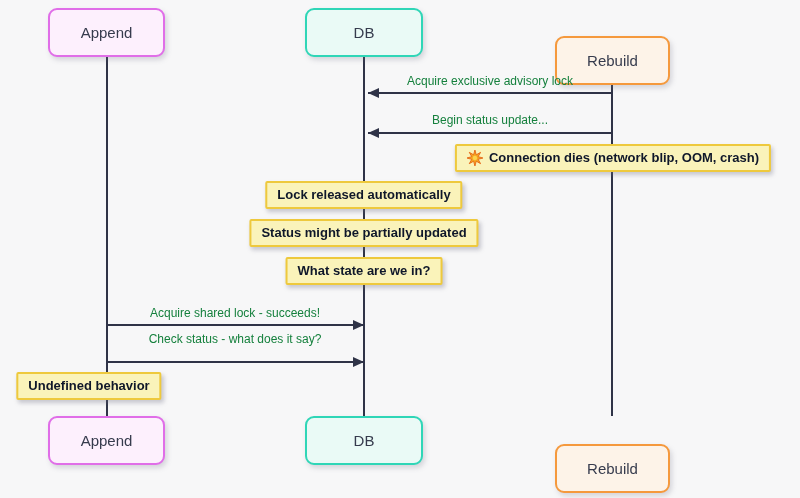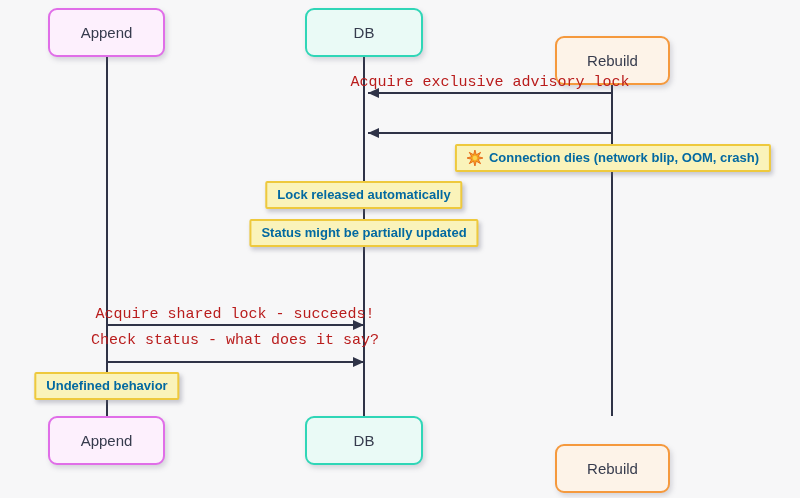--- a/index.html
+++ b/index.html
@@ -51,34 +51,33 @@
     border-right:11px solid #2f3347;
   }
   .arrow .head-right{
     position:absolute;right:0;top:0;width:0;height:0;
     border-top:5px solid transparent;border-bottom:5px solid transparent;
     border-left:11px solid #2f3347;
   }
   .msg-label{
     position:absolute;
     transform:translateX(-50%);
-    font-size:15px;
+    font-size:12px;
     white-space:nowrap;
-    color:#b91c1c;
-    font-family:Liberation Mono, monospace;
+    color:#15803d;
   }
   
   .note{
     position:absolute;
     transform:translateX(-50%);
     background:#faf3ba;
     border:2px solid #eec93d;
     border-radius:2px;
     font-size:13px;font-weight:bold;
-    color:#0369a1;
+    color:#0f172a;
     padding:4px 10px;
     white-space:nowrap;
     display:flex;align-items:center;gap:6px;
     box-shadow:2px 3px 4px rgba(110,110,130,0.35);
     line-height:16px;
   }
   .burst{display:inline-flex;width:16px;height:16px;}
 </style>
 </head>
 <body>
@@ -98,20 +97,21 @@
   <div class="actor rebuild row-top pos-rebuild">
     <span>Rebuild</span>
   </div>
 
   <div class="msg-label" style="left:490px;top:74px;">Acquire exclusive advisory lock</div>
   <div class="arrow" style="left:368px;width:244px;top:88px;">
     <div class="line"></div>
     <div class="head-left"></div>
   </div>
 
+  <div class="msg-label" style="left:490px;top:113px;">Begin status update...</div>
   <div class="arrow" style="left:368px;width:244px;top:128px;">
     <div class="line"></div>
     <div class="head-left"></div>
   </div>
 
   <div class="note" style="left:613px;top:144px;">
     <span class="burst">
       <svg viewBox="0 0 16 16" width="16" height="16">
         <polygon points="8,0 9.34,4.77 13.66,2.34 11.23,6.66 16,8 11.23,9.34 13.66,13.66 9.34,11.23 8,16 6.66,11.23 2.34,13.66 4.77,9.34 0,8 4.77,6.66 2.34,2.34 6.66,4.77" fill="#f6a623" stroke="#e2590b" stroke-width="0.8"></polygon>
         <circle cx="8" cy="8" r="2.2" fill="#fbd34d"></circle>
@@ -119,34 +119,37 @@
     </span>
     <span>Connection dies (network blip, OOM, crash)</span>
   </div>
 
   <div class="note" style="left:364px;top:219px;">
     <span>Status might be partially updated</span>
   </div>
   <div class="note" style="left:364px;top:181px;">
     <span>Lock released automatically</span>
   </div>
+  <div class="note" style="left:364px;top:257px;">
+    <span>What state are we in?</span>
+  </div>
 
   <div class="msg-label" style="left:235px;top:306px;">Acquire shared lock - succeeds!</div>
   <div class="arrow" style="left:107px;width:257px;top:320px;">
     <div class="line"></div>
     <div class="head-right"></div>
   </div>
 
   <div class="msg-label" style="left:235px;top:332px;">Check status - what does it say?</div>
   <div class="arrow" style="left:107px;width:257px;top:357px;">
     <div class="line"></div>
     <div class="head-right"></div>
   </div>
 
-  <div class="note" style="left:107px;top:372px;">
+  <div class="note" style="left:89px;top:372px;">
     <span>Undefined behavior</span>
   </div>
 
   <div class="actor append row-bottom pos-append">
     <span>Append</span>
   </div>
   <div class="actor db row-bottom pos-db">
     <span>DB</span>
   </div>
   <div class="actor rebuild row-bottom pos-rebuild">

